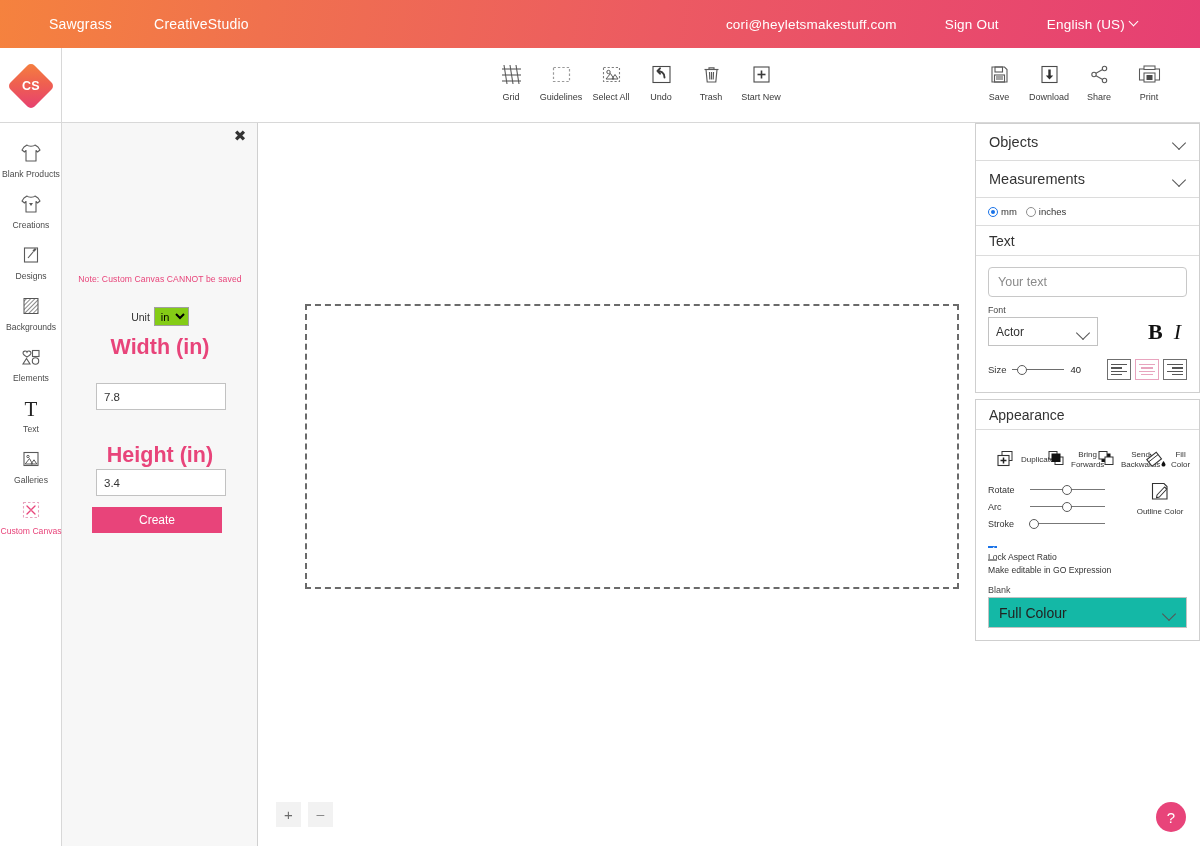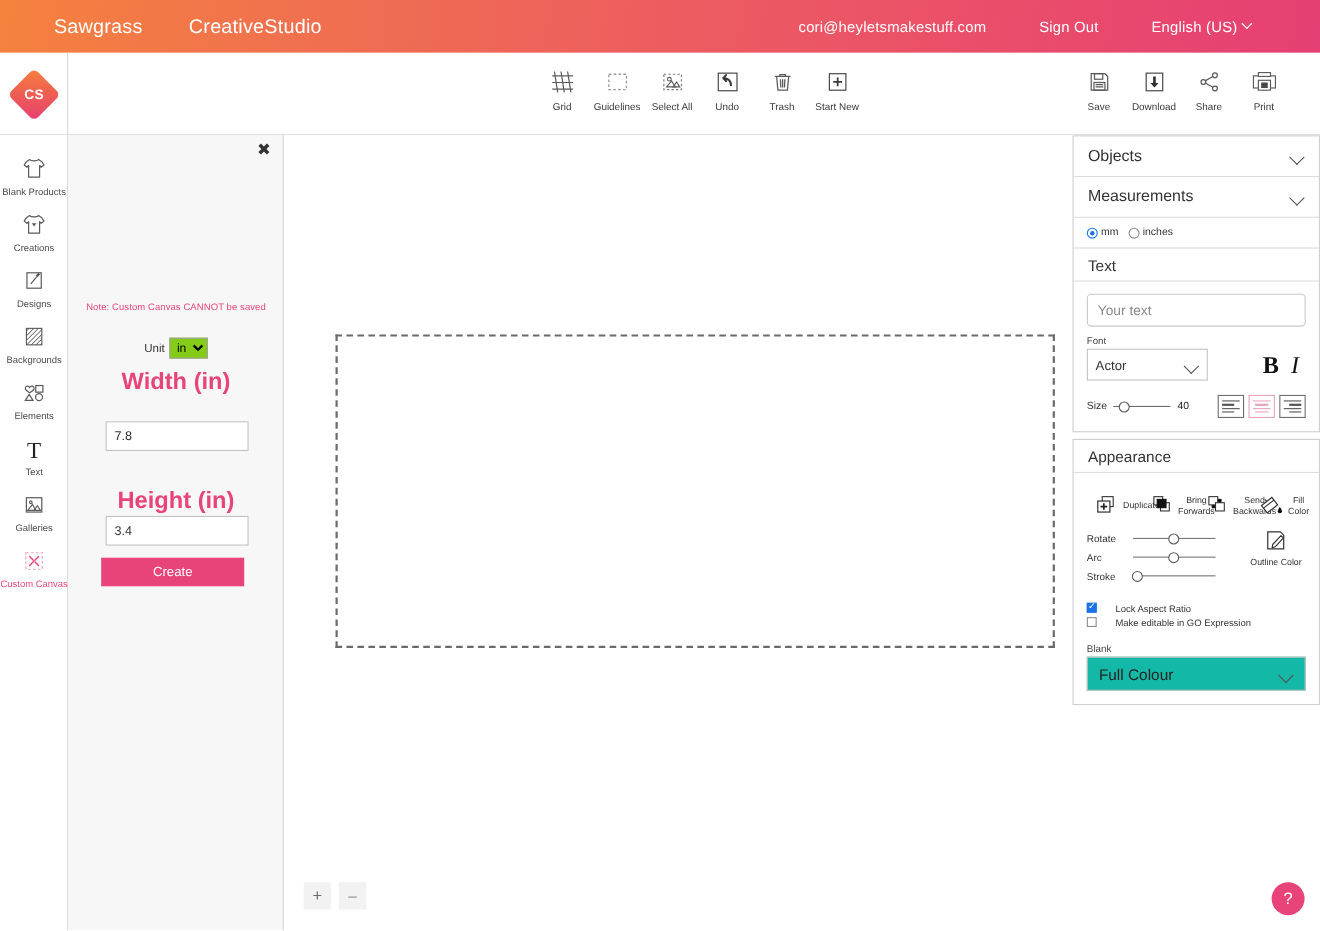--- a/index.html
+++ b/index.html
@@ -16,21 +16,21 @@
     position: absolute; top: 0; left: 0; width: 1200px; height: 48px;
     background: linear-gradient(100deg, #F5823E 0%, #F0714E 22%, #EC5A62 55%, #E63F73 100%);
     display: flex; align-items: center;
   }
   .topbar-left { display: flex; align-items: center; gap: 42px; margin-left: 49px; }
   .topbar-right { margin-left: auto; display: flex; align-items: center; gap: 48px; margin-right: 62px; }
   .tb-link {
     color: #ffffff; font-size: 13.5px; letter-spacing: .2px;
     text-decoration: none; white-space: nowrap; cursor: pointer;
   }
-  .tb-link.brand { font-size: 18px; }
+  .tb-link.brand { font-size: 14px; }
   .lang-wrap { display: flex; align-items: center; gap: 5px; cursor: pointer; }
   .chev-sm { display:inline-block; width:8px; height:8px; position: relative; top:-2px;}
   .chev-sm:before{
     content:""; position:absolute; left:0; top:0; width:6px; height:6px;
     border-right:1.6px solid #fff; border-bottom:1.6px solid #fff;
     transform: rotate(45deg);
   }
 
   
   .toolbar {
@@ -214,21 +214,21 @@
   .srow { display: flex; align-items: center; gap: 7px; height: 17px; }
   .srow .nm { width: 35px; font-size: 9px; color: #333; }
   .bigslider { width: 75px; height: 12px; position: relative; }
   .bigslider .track { position: absolute; top: 5px; left: 0; width: 75px; height: 1.3px; background: #777; }
   .bigslider .knob { position: absolute; top: 1px; width: 10px; height: 10px; border-radius: 50%;
     background: #fff; border: 1.3px solid #5a5a5a; cursor: pointer; }
   .outline-col { width: 54px; display: flex; flex-direction: column; align-items: center; gap: 3px;
     margin-top: -2px; cursor: pointer; }
 
   .checks { margin-top: 14px; }
-  .crow { display: flex; align-items: center; gap: 17px; height: 13px; }
+  .crow { display: flex; gap: 4px; height: 13px; flex-direction: column; }
   .cbox { width: 9px; height: 9px; border: 1px solid #8e8e8e; background: #fff; display:inline-block; position: relative; cursor: pointer;}
   .cbox.on { background: #1a73e8; border-color: #1a73e8; }
   .cbox.on:after { content:"✓"; position:absolute; left:0px; top:-3px; font-size:8.5px; color:#fff; line-height:11px;}
   .clbl { font-size: 8.6px; color: #333; }
   .eff-lbl { font-size: 9px; color: #444; margin: 13px 0 2px; }
   .eff-sel {
     width: 100%; height: 31px; border: 1px solid #c2c2c2; background: #14b8a6;
     display: flex; align-items: center; justify-content: space-between; padding: 0 10px;
     font-size: 14px; color: #222; cursor: pointer;
   }

